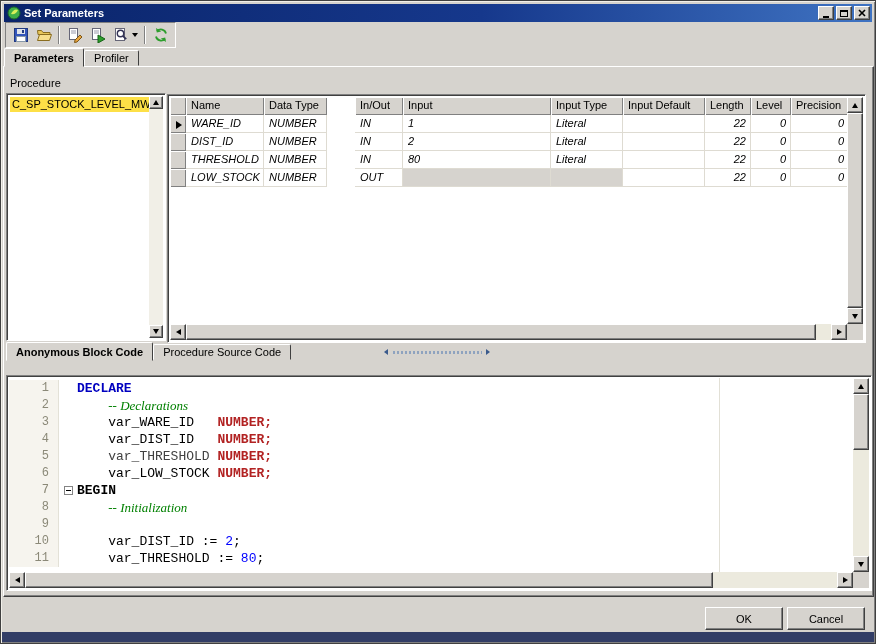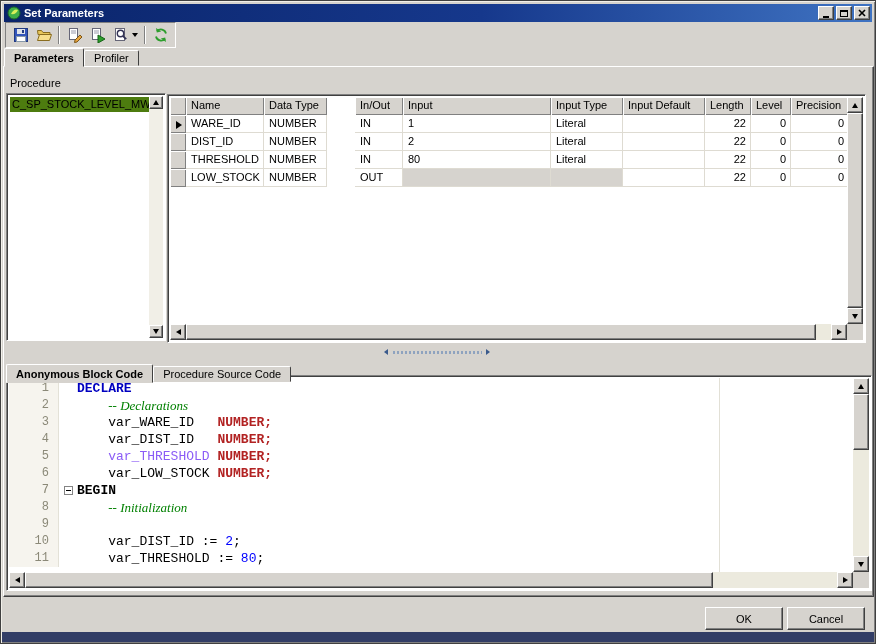--- a/index.html
+++ b/index.html
@@ -38,29 +38,29 @@
   .tab:not(.active) { height:16px; margin-bottom:1px; }
   
   .page { position:absolute; left:2px; top:65px; width:871px; height:531px; background:#d6d3ce;
     border:1px solid; border-color:#fff #404040 #404040 #fff; box-shadow: inset -1px -1px 0 #808080; z-index:1; }
   .proc-label { position:absolute; left:6px; top:10px; }
   
   .sunken { position:absolute; background:#fff; border:1px solid; border-color:#808080 #fff #fff #808080;
     box-shadow: inset 1px 1px 0 #404040; }
   .listbox { left:2px; top:26px; width:160px; height:248px; padding:3px 16px 2px 3px; overflow:hidden; }
   .lb-item { height:15px; padding:1px 2px 0 2px; white-space:nowrap; overflow:hidden; }
-  .lb-item.sel { background:#4d7c0f; }
+  .lb-item.sel { background:#fde047; }
   
   .grid-outer { left:163px; top:27px; width:699px; height:249px; }
   .grid-viewport { position:absolute; left:2px; top:2px; right:18px; bottom:18px; overflow:hidden; background:#fff; }
   .grid-header, .g-row { display:flex; width:700px; height:18px; }
   .gh-cell { flex:none; background:#d6d3ce; box-shadow: inset 1px 1px 0 #fff, inset -1px -1px 0 #808080;
     padding:2px 4px 0 5px; white-space:nowrap; overflow:hidden; }
   .g-cell { flex:none; padding:2px 4px 0 5px; border-right:1px solid #dedbd2; border-bottom:1px solid #dedbd2;
-    white-space:nowrap; overflow:hidden; background:#fff; }
+    white-space:nowrap; overflow:hidden; background:#fff;font-style:italic; }
   .g-sel { background:#d6d3ce; box-shadow: inset 1px 1px 0 #fff, inset -1px -1px 0 #808080;
     border:none; display:flex; align-items:center; justify-content:center; }
   .row-arrow { width:0; height:0; border-top:4px solid transparent; border-bottom:4px solid transparent;
     border-left:6px solid #000; }
   .ar { text-align:right; }
   .dis { background:#d6d3ce; }
   .c0{width:16px;} .c1{width:78px;} .c2{width:63px;} .c3{width:48px;margin-left:28px;} .c4{width:148px;} .c5{width:72px;}
   .c6{width:82px;} .c7{width:46px;} .c8{width:40px;} .c9{width:58px;} .c10{width:40px;}
   
   .sb { position:absolute; background:#eceade; }
@@ -305,21 +305,21 @@
       </div>
       <div class="sb-corner" style="right:2px; bottom:2px;"></div>
     </div>
 
     <div class="splitter">
       <div class="sp-tri-l"></div>
       <div class="sp-dots"></div>
       <div class="sp-tri-r"></div>
     </div>
 
-    <div class="tabstrip" style="left:2px; top:296px; height:20px;">
+    <div class="tabstrip" style="left:2px; top:274px; height:20px;">
       <div class="tab active">
           <span>Anonymous Block Code</span>
         </div>
       <div class="tab">
           <span>Procedure Source Code</span>
         </div>
     </div>
 
     <div class="sunken code-outer">
       <div class="code-viewport">
@@ -340,21 +340,21 @@
               <div class="ctext"><span class="seg-plain" style="color: rgb(0, 0, 0);">    var_WARE_ID   </span><span class="seg-datatype" style="color: rgb(178, 34, 34);">NUMBER;</span></div>
             </div>
             <div class="cline">
               <div class="ln">4</div>
               <div class="fold"></div>
               <div class="ctext"><span class="seg-plain" style="color: rgb(0, 0, 0);">    var_DIST_ID   </span><span class="seg-datatype" style="color: rgb(178, 34, 34);">NUMBER;</span></div>
             </div>
             <div class="cline">
               <div class="ln">5</div>
               <div class="fold"></div>
-              <div class="ctext"><span class="seg-plain" style="color: #8b5cf6;">    var_THRESHOLD </span><span class="seg-datatype" style="color: rgb(178, 34, 34);">NUMBER;</span></div>
+              <div class="ctext"><span class="seg-plain" style="color: #404040;">    var_THRESHOLD </span><span class="seg-datatype" style="color: rgb(178, 34, 34);">NUMBER;</span></div>
             </div>
             <div class="cline">
               <div class="ln">6</div>
               <div class="fold"></div>
               <div class="ctext"><span class="seg-plain" style="color: rgb(0, 0, 0);">    var_LOW_STOCK </span><span class="seg-datatype" style="color: rgb(178, 34, 34);">NUMBER;</span></div>
             </div>
             <div class="cline">
               <div class="ln">7</div>
               <div class="fold">
                 <div class="fold-box"></div>

